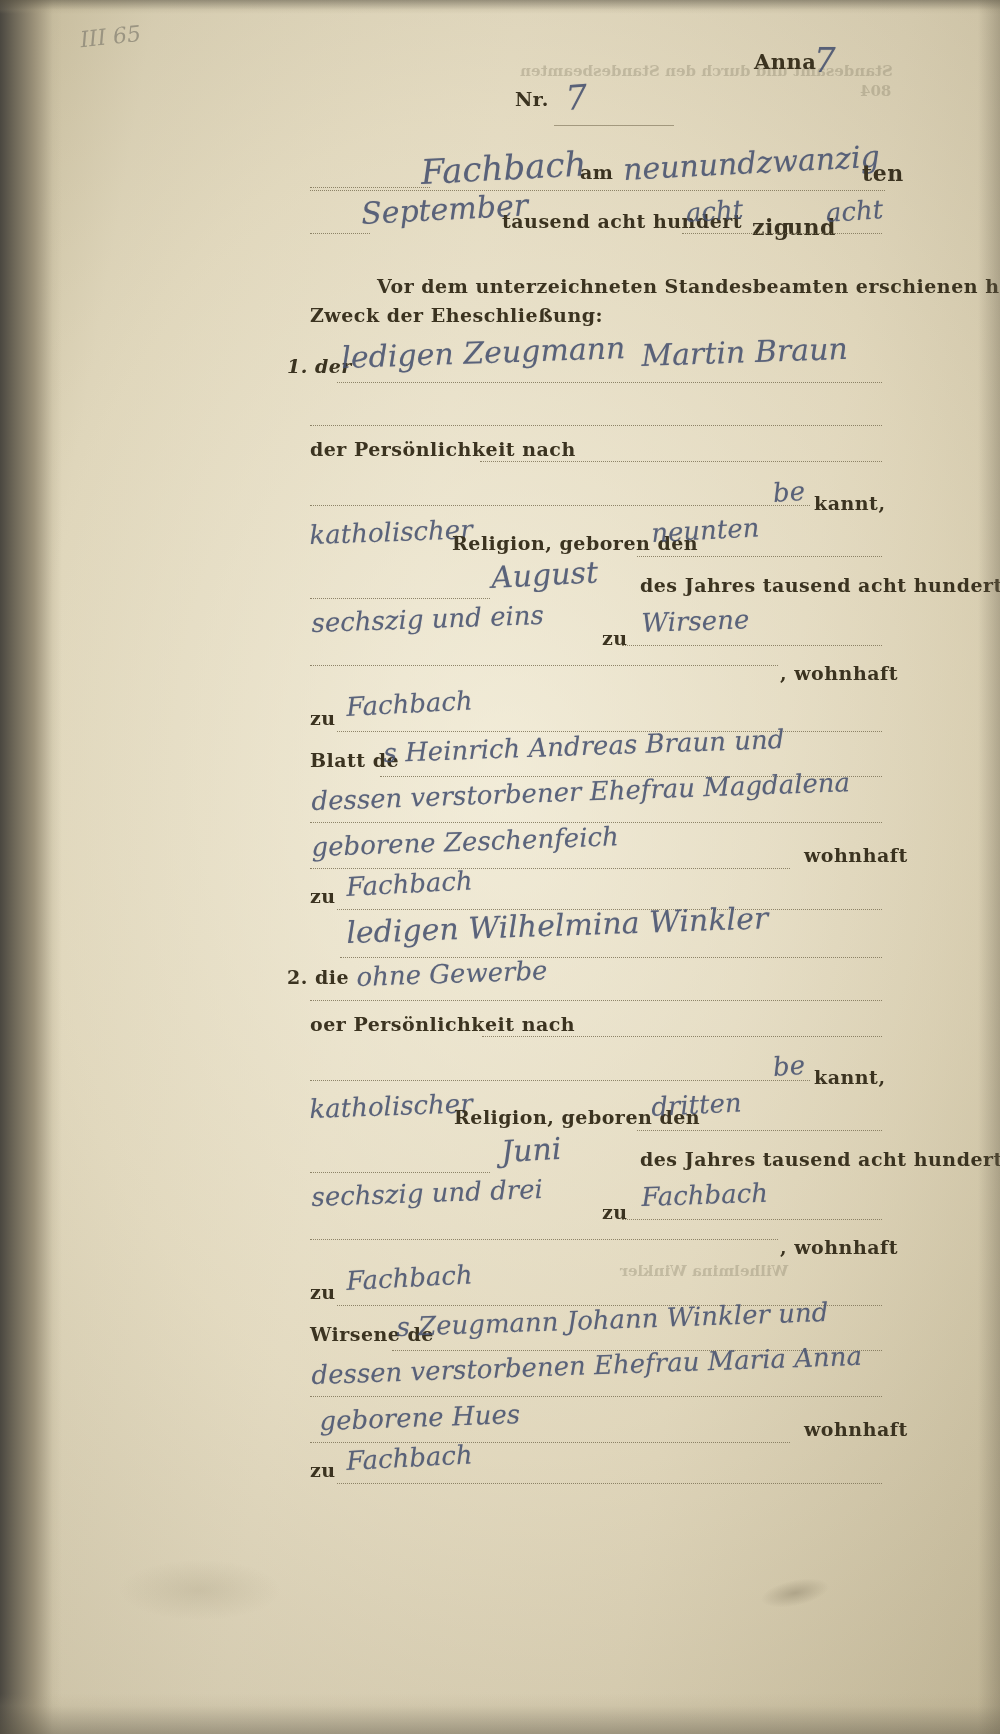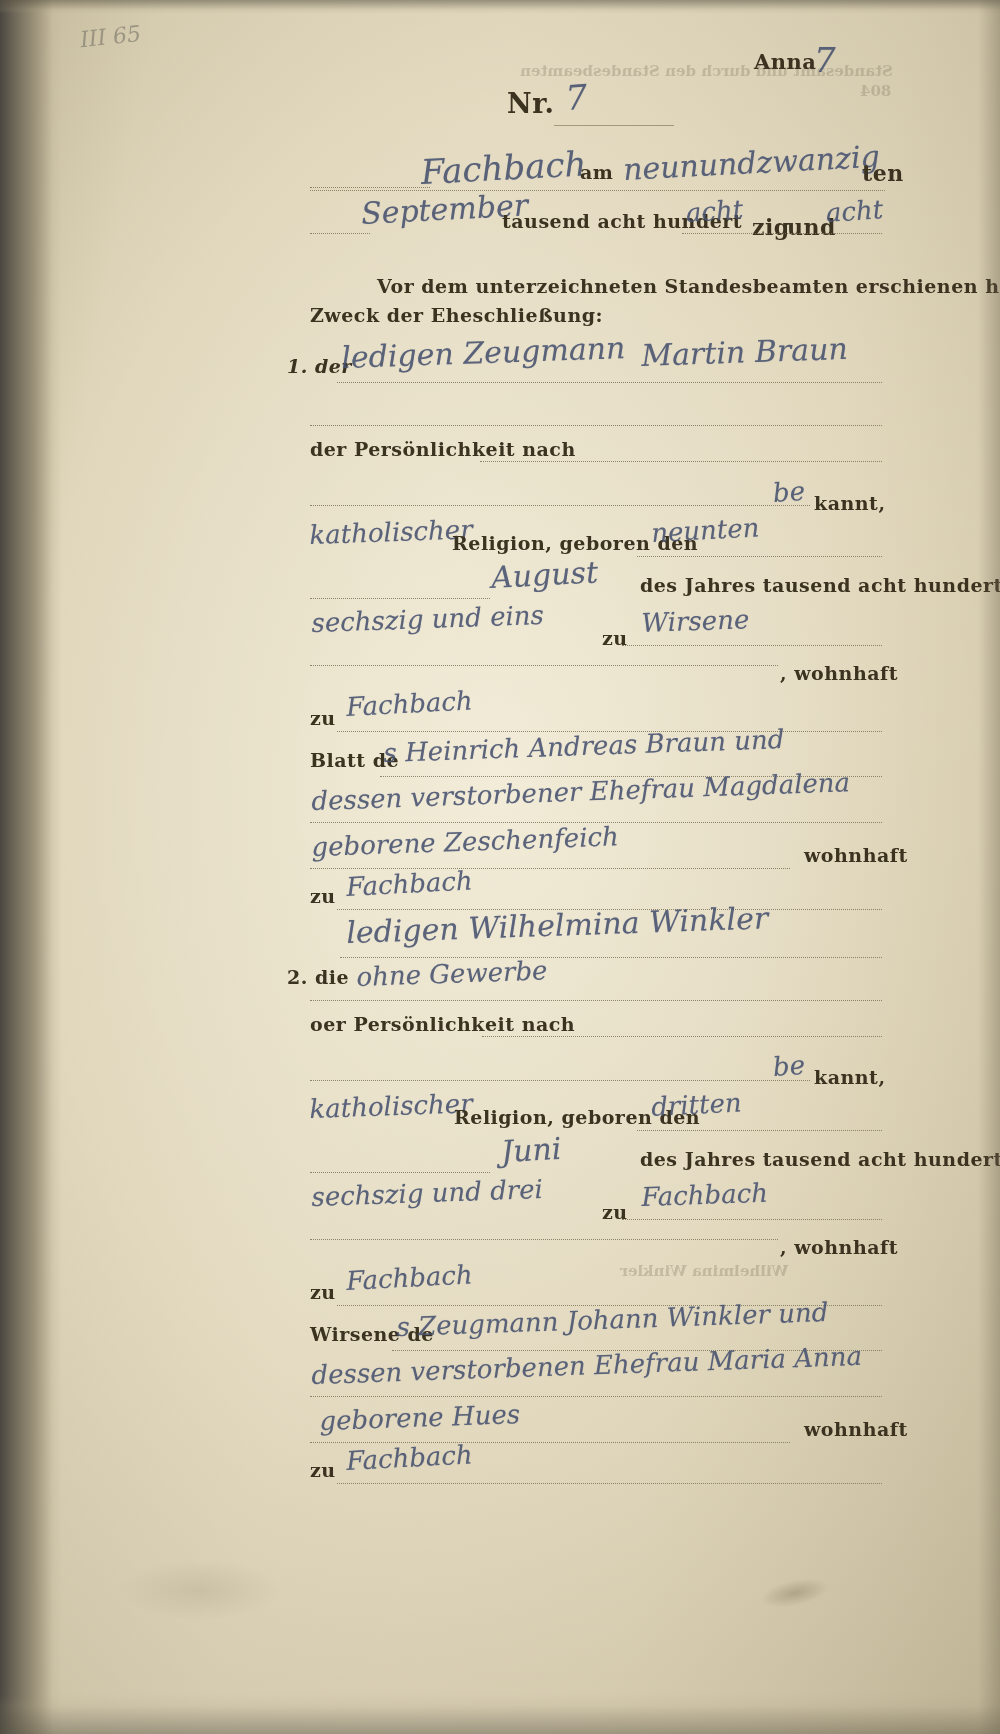--- a/index.html
+++ b/index.html
@@ -51,21 +51,21 @@
   .print {
     position: absolute;
     color: #3b3320;
     font-family: "DejaVu Serif", serif;
     font-weight: bold;
     letter-spacing: 0.5px;
     white-space: nowrap;
   }
   .print.small { font-size: 22px; }
   .print.body { font-size: 19px; }
-  .print.num { font-size: 27px; }
+  .print.num { font-size: 19px; margin-left: 8px; }
   .print.blatt { font-size: 21px; }
   
   .hand {
     position: absolute;
     color: #46516f;
     font-family: "DejaVu Serif", serif;
     font-style: italic;
     white-space: nowrap;
     opacity: 0.88;
     transform-origin: left bottom;

